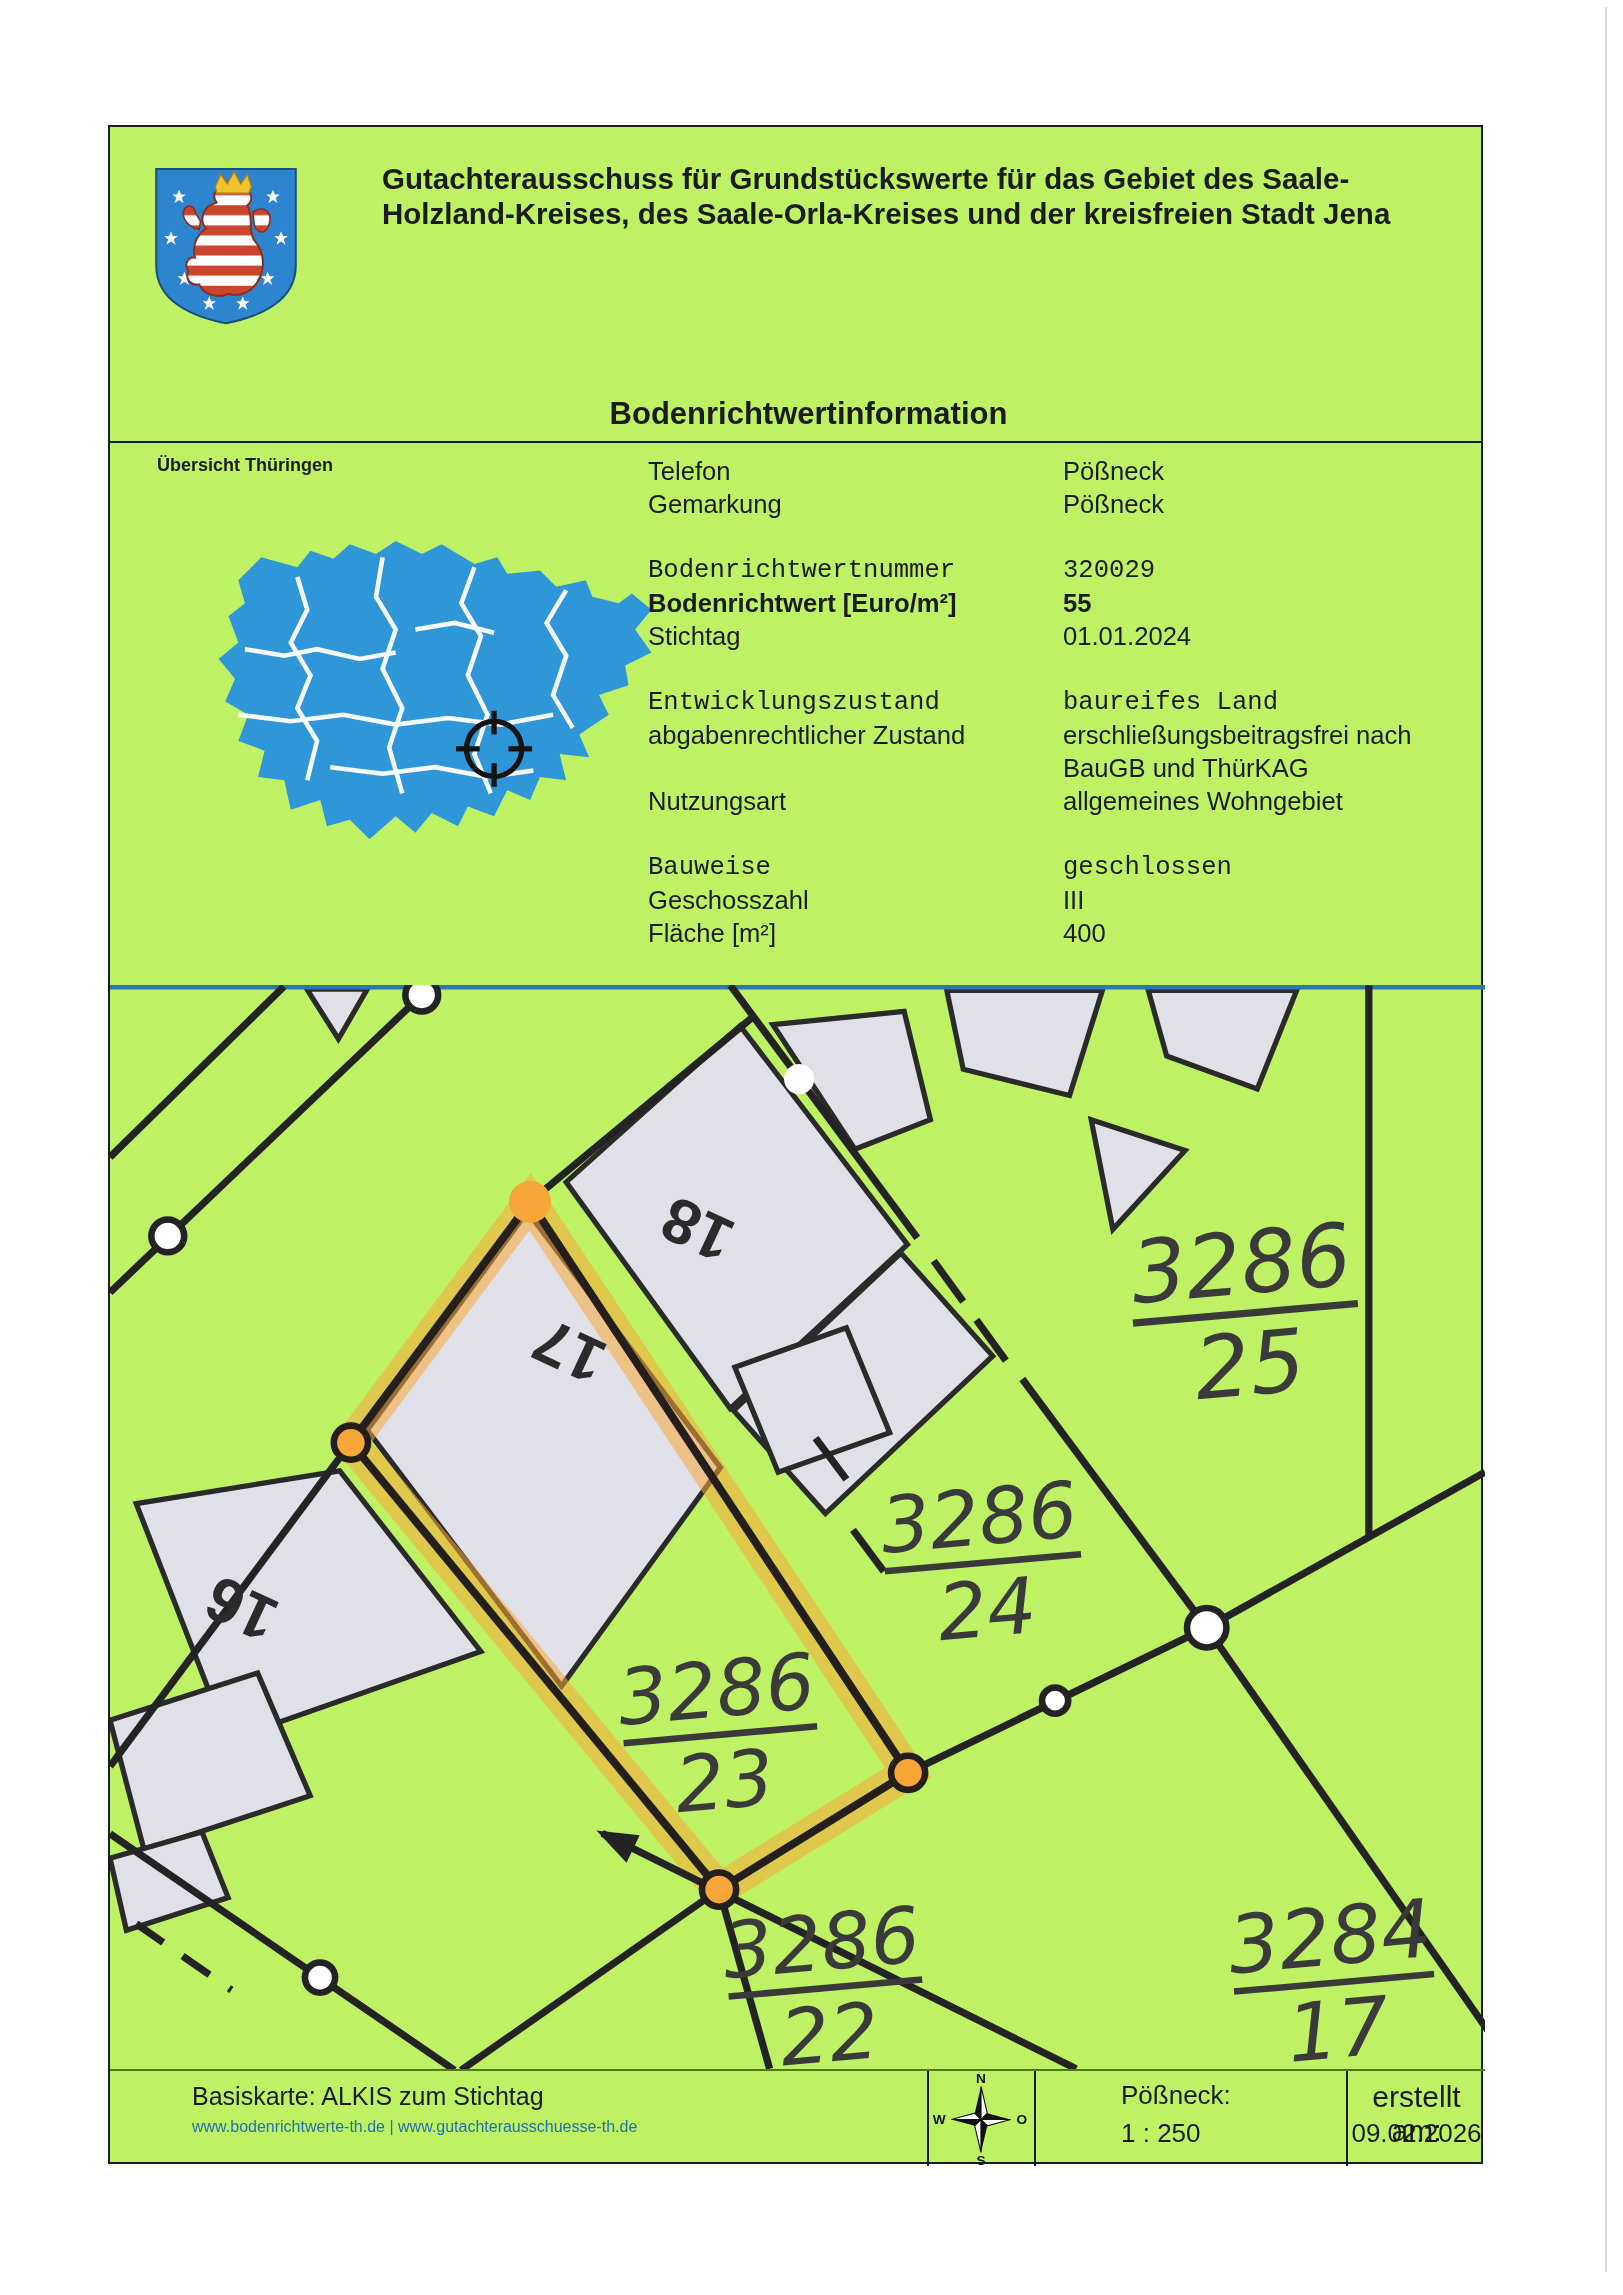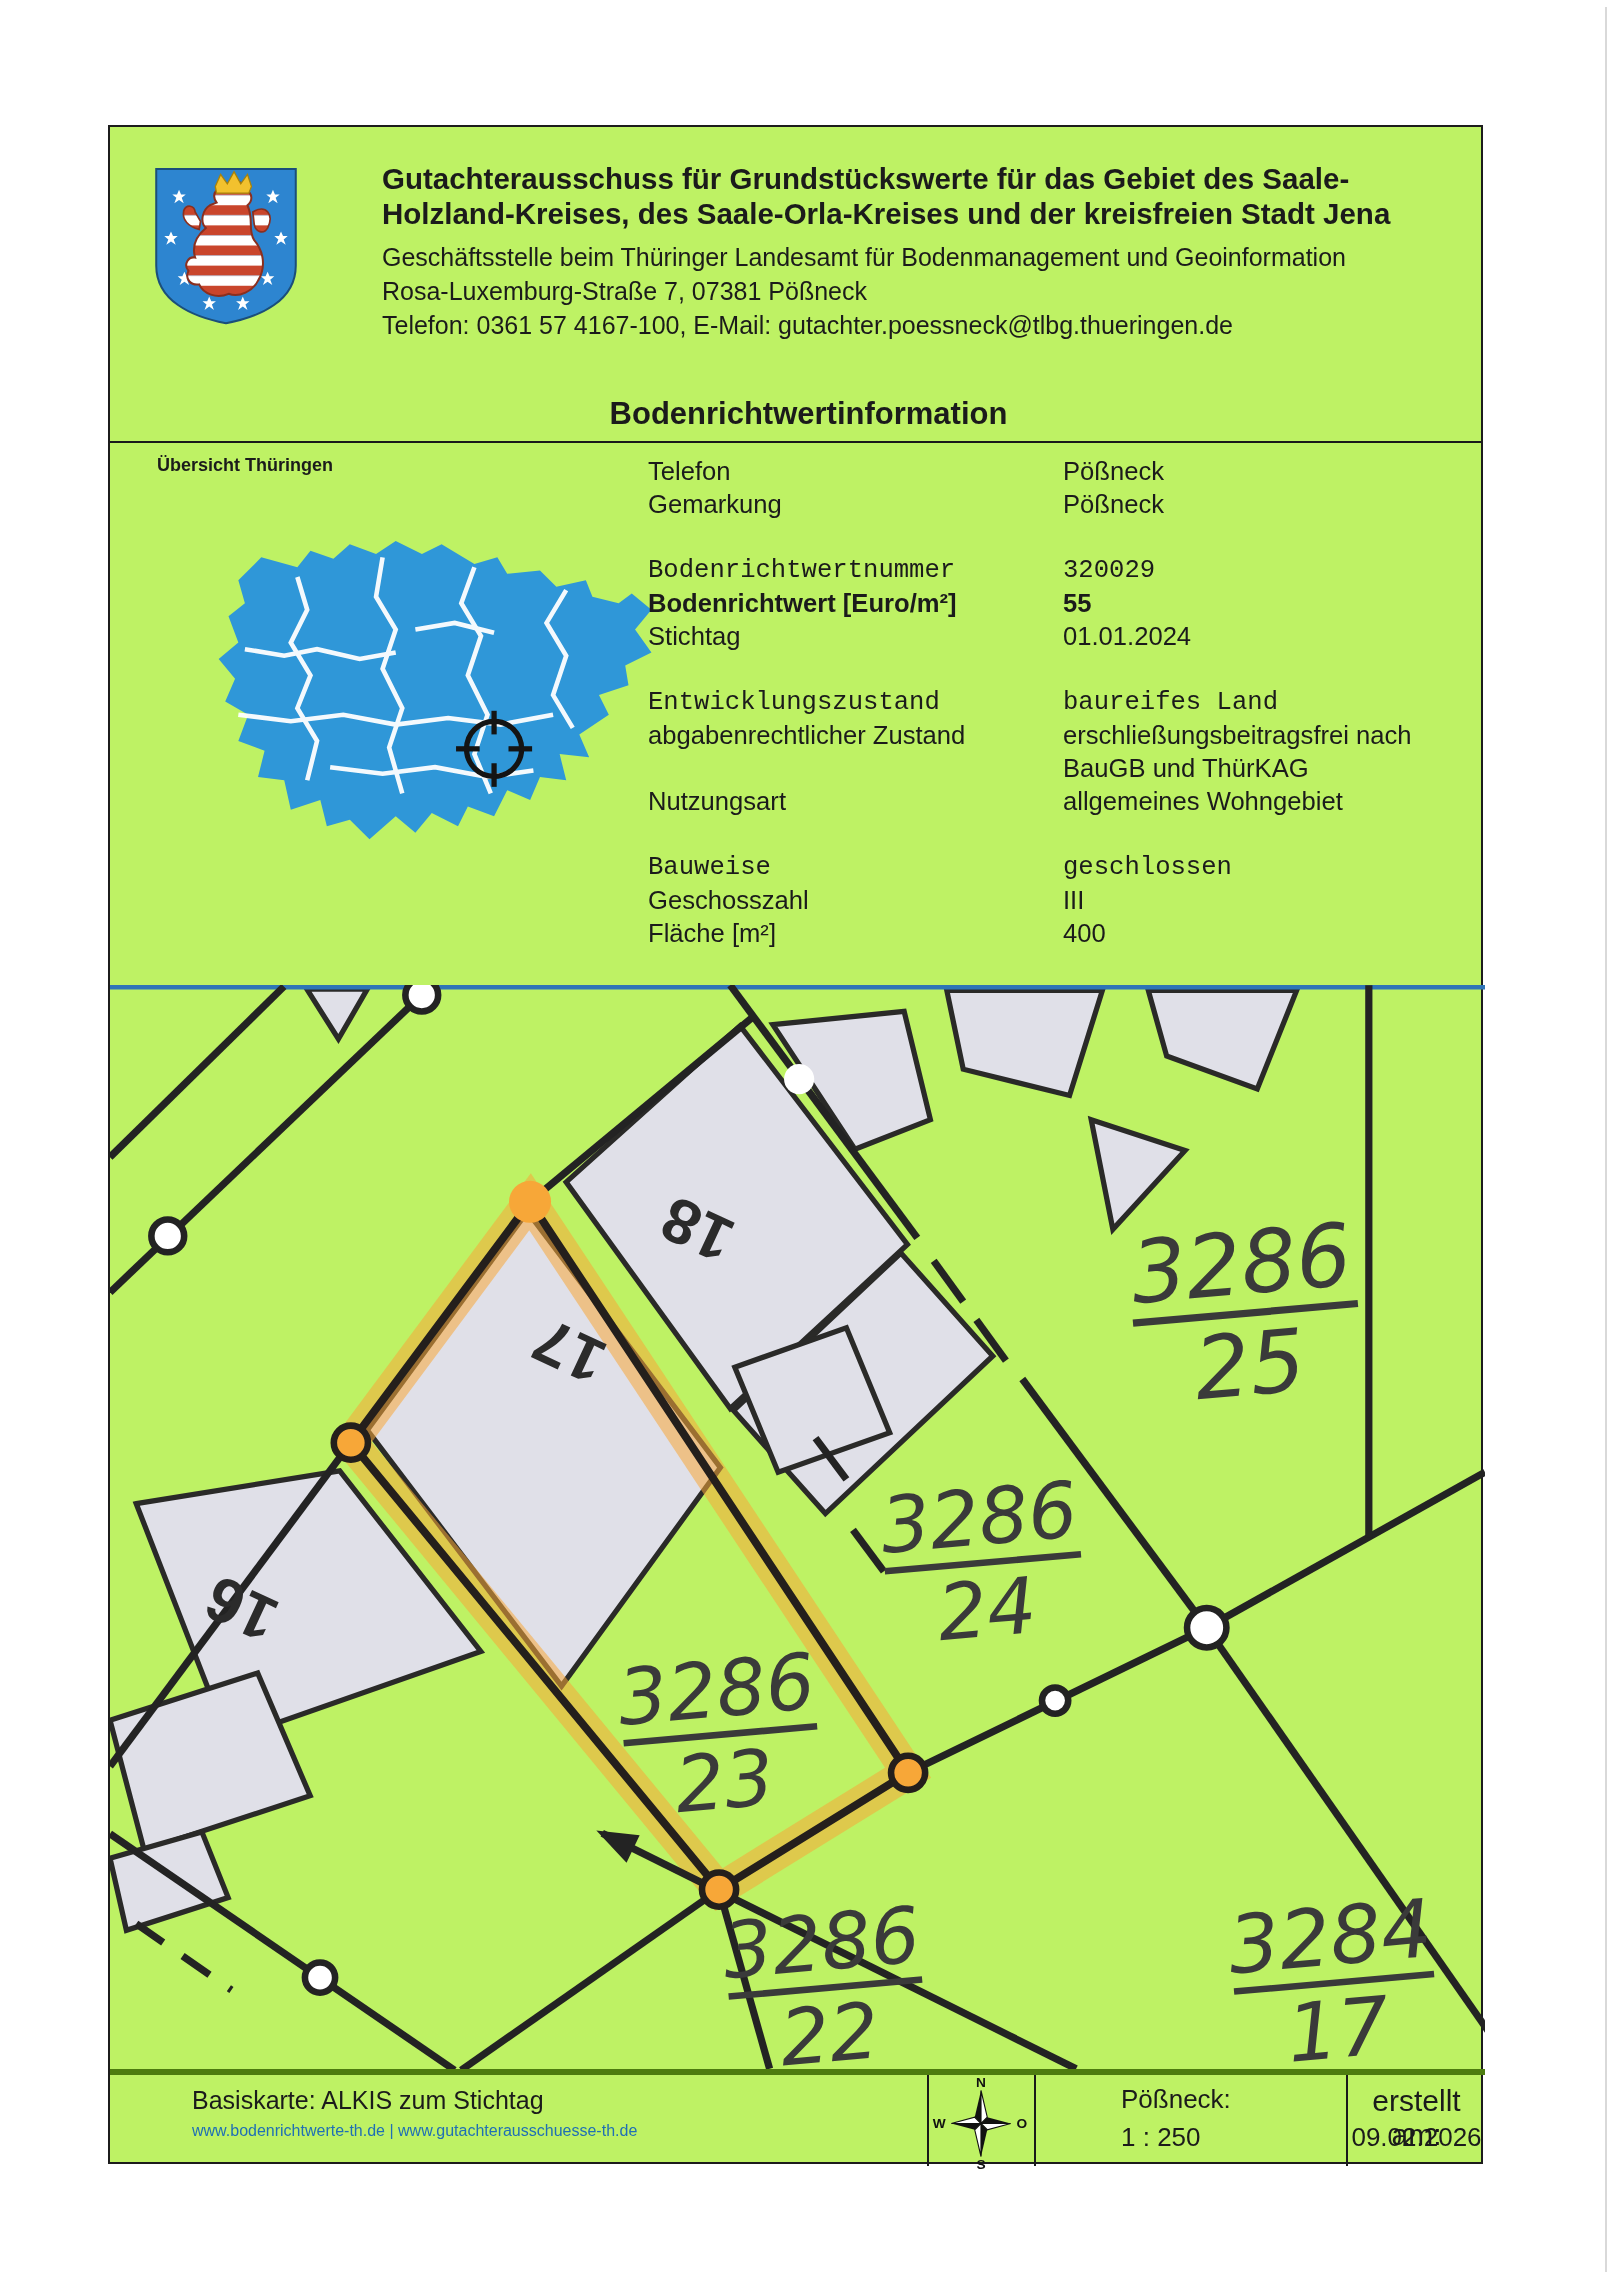--- a/index.html
+++ b/index.html
@@ -26,21 +26,21 @@
   .inset-map{position:absolute;left:89px;top:389px;width:459px;height:345px;}
   .info-rows{position:absolute;left:538px;top:328px;width:834px;}
   .irow{min-height:33px;line-height:33px;font-size:25.6px;}
   .irow .lab{display:inline-block;width:415px;vertical-align:top;}
   .irow .val{display:inline-block;width:397px;vertical-align:top;}
   .irow.bold .lab,.irow.bold .val{font-weight:bold;}
   .irow.gap{margin-top:33px;font-family:Liberation Mono, monospace;}
   
   .bigmap{position:absolute;left:0;top:858px;width:1375px;height:1084px;}
   
-  .footer{position:absolute;left:0;top:1942px;width:1375px;height:97px;border-top:6px solid #4d7c0f;box-sizing:border-box;padding-left:41px;}
+  .footer{position:absolute;left:0;top:1942px;width:1375px;height:97px;border-top:2px solid #4d7c0f;box-sizing:border-box;padding-left:41px;}
   .fcell-sep{position:absolute;top:0;width:2px;height:100%;background:#1a1a1a;}
   .basemap-line{position:absolute;left:82px;top:10.5px;font-size:25px;}
   .links-line{position:absolute;left:82px;top:47px;font-size:16px;color:#1f6fb5;}
   .scale-label{position:absolute;left:1011px;top:9.2px;font-size:26px;}
   .scale-value{position:absolute;left:1011px;top:47px;font-size:26px;}
   .created-label{position:absolute;left:1238px;top:9.2px;width:137px;text-align:center;font-size:30px;}
   .created-value{position:absolute;left:1238px;top:47px;width:137px;text-align:center;font-size:26px;}
   .compass{position:absolute;left:822px;top:0px;width:98px;height:97px;}
 </style>
 </head>
@@ -75,25 +75,20 @@
                C58,118 68,104 80,94 C70,84 76,66 86,60 Z" fill="url(#lionstripes)" stroke="#8a2f1f" stroke-width="3"></path>
       <path d="M70,96 C54,92 44,82 47,68 C51,58 63,60 64,70 L72,84 Z" fill="url(#lionstripes)" stroke="#8a2f1f" stroke-width="2.5"></path>
       <polygon points="94,32 102,14 112,28 122,10 132,28 142,14 148,32 144,42 96,42" fill="#f2c12e" stroke="#a8820a" stroke-width="2"></polygon>
     </g>
   </svg>
 
   <div class="title-block">
     <div class="title-line">Gutachterausschuss für Grundstückswerte für das Gebiet des Saale-</div>
     <div class="title-line">Holzland-Kreises, des Saale-Orla-Kreises und der kreisfreien Stadt Jena</div>
   </div>
-  <div class="sub-block">
-    <div class="sub-line">Geschäftsstelle beim Thüringer Landesamt für Bodenmanagement und Geoinformation</div>
-    <div class="sub-line">Rosa-Luxemburg-Straße 7, 07381 Pößneck</div>
-    <div class="sub-line">Telefon: 0361 57 4167-100, E-Mail: gutachter.poessneck@tlbg.thueringen.de</div>
-  </div>
   <div class="doc-title">Bodenrichtwertinformation</div>
   <div class="hdr-divider"></div>
 
   <div class="overview-label">Übersicht Thüringen</div>
 
   <svg class="inset-map" viewBox="0 0 700 520">
     <polygon fill="#2f97d8" points="60,95 95,60 150,75 170,50 205,62 230,40 270,55 300,35 340,55 370,40 420,70 455,60 470,85 520,80
               545,105 590,95 600,120 640,130 660,115 690,140 665,170 690,205 650,225 655,255 610,270 625,300
               580,330 595,365 550,360 560,400 520,395 505,430 470,415 450,455 410,440 395,470 355,450 330,480
               300,455 260,490 230,460 195,470 185,430 140,445 130,400 90,395 100,355 60,340 75,300 40,280

